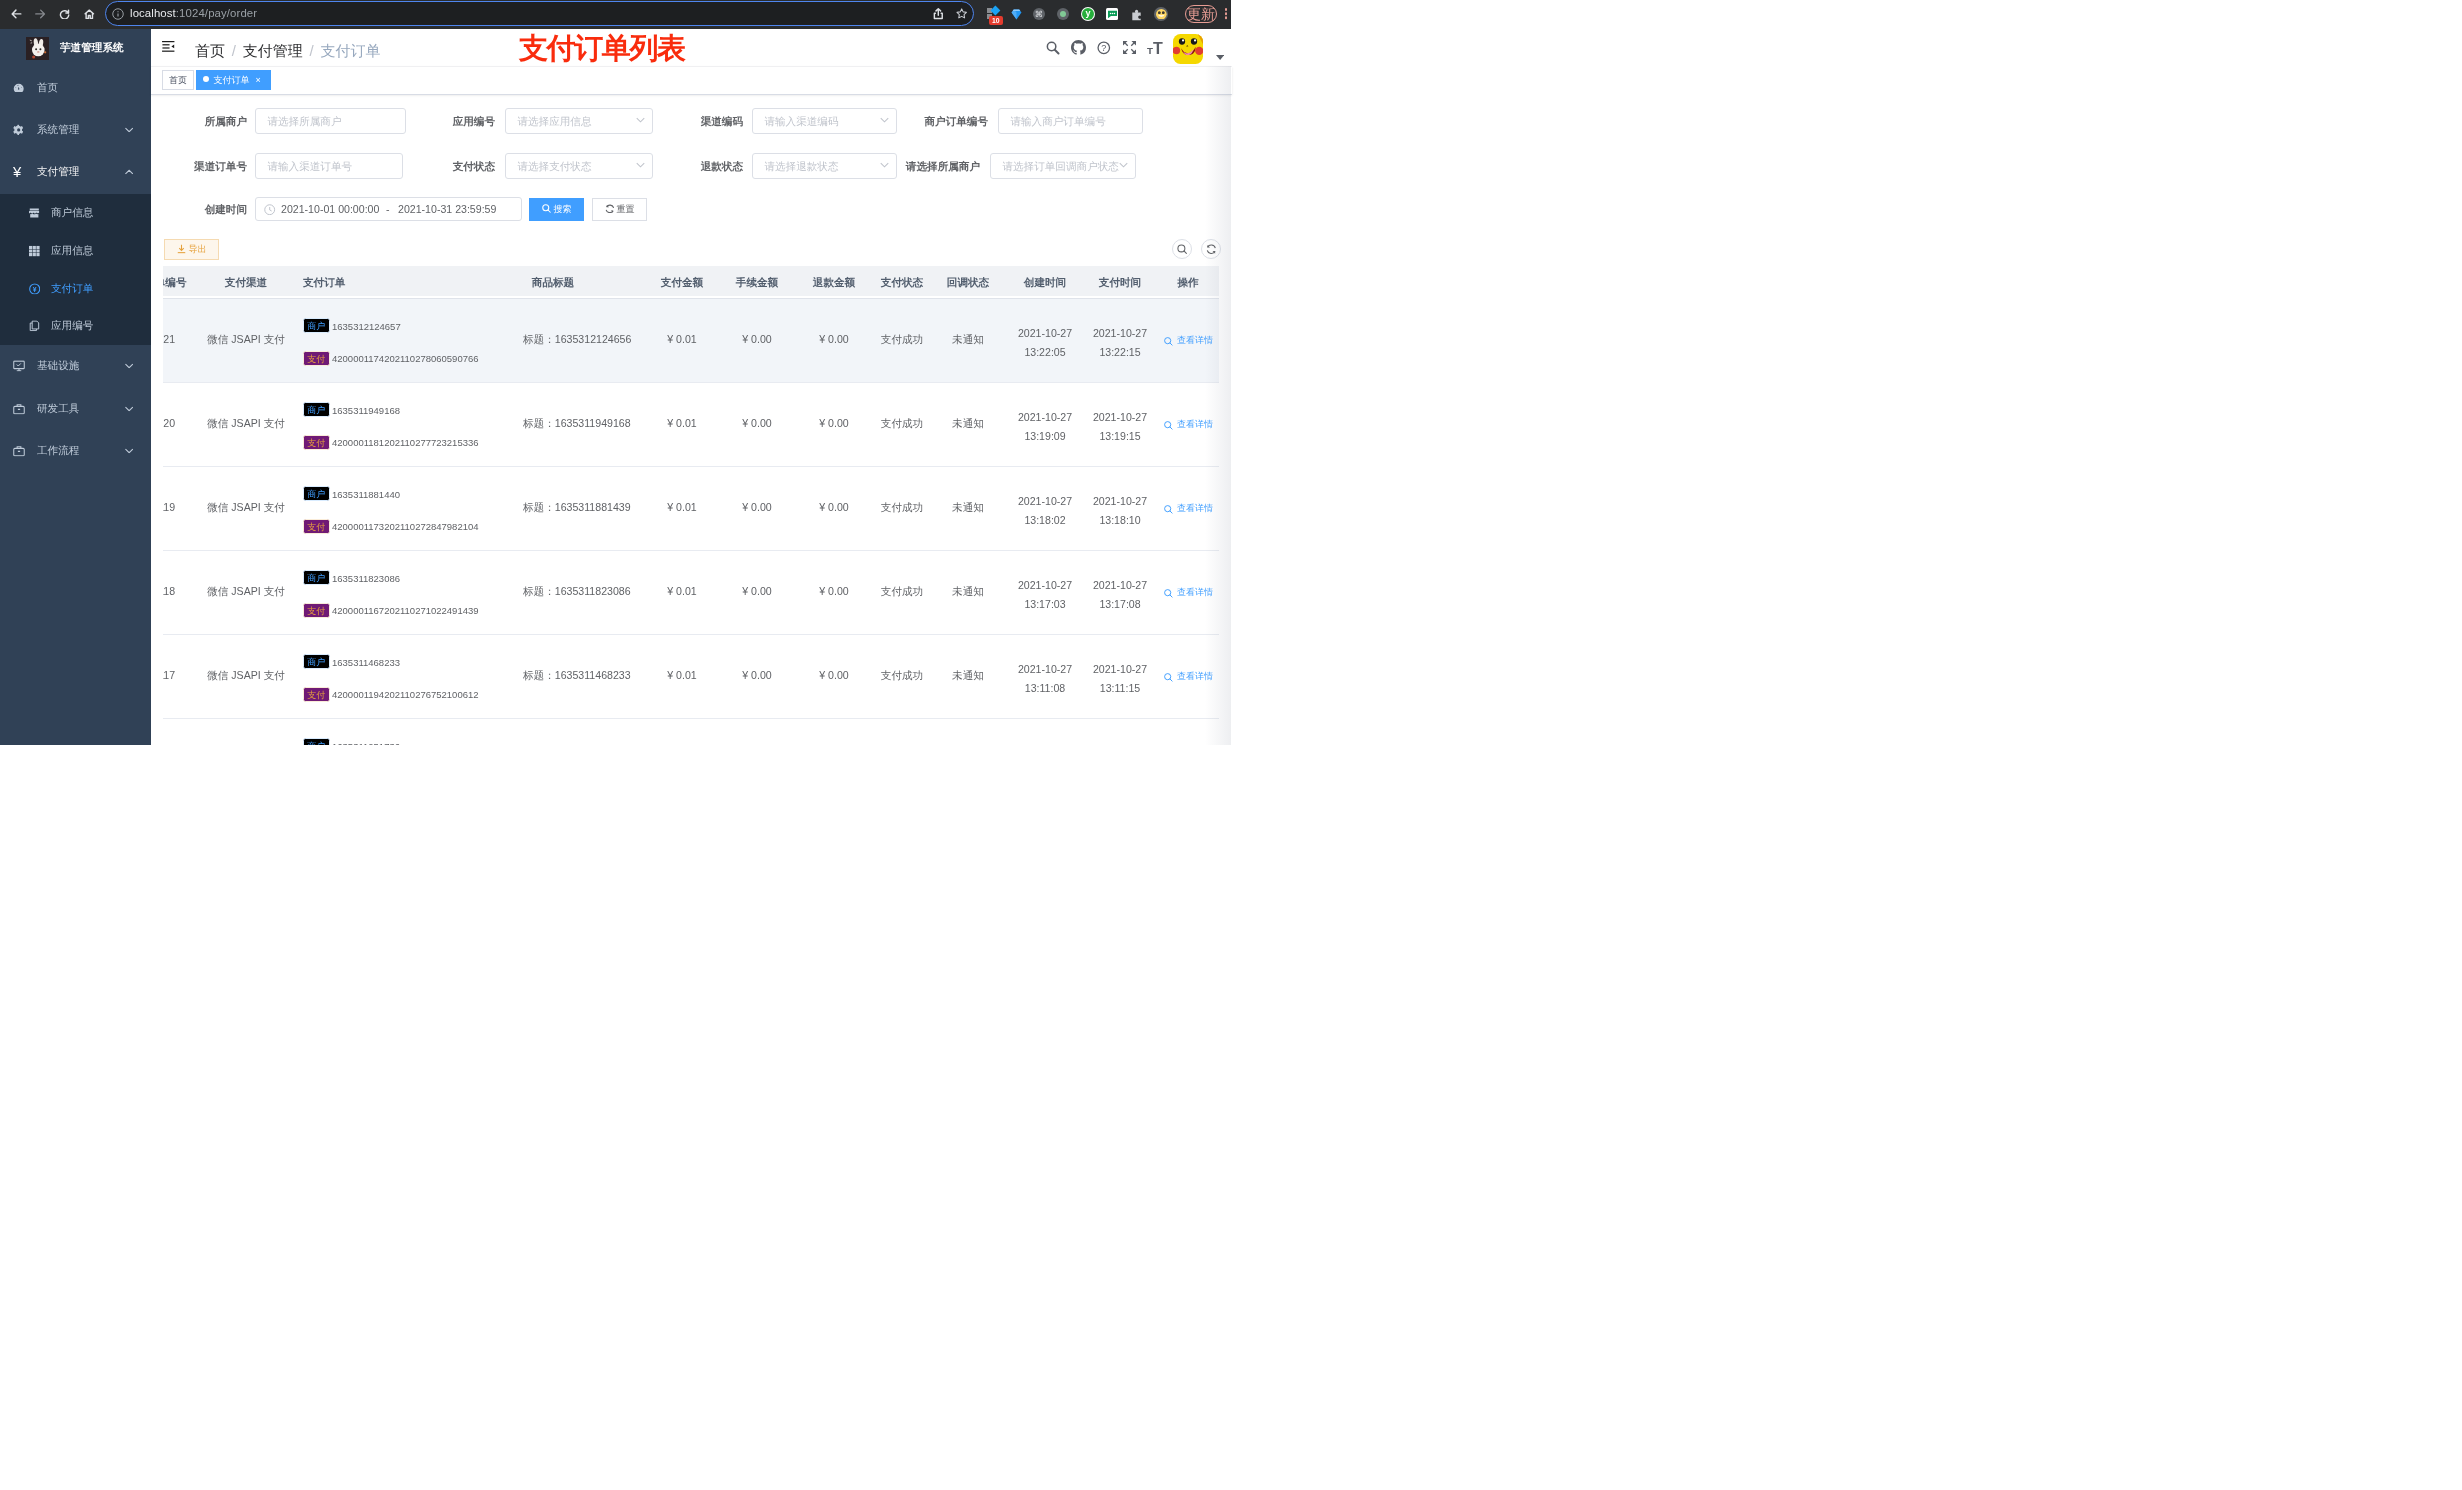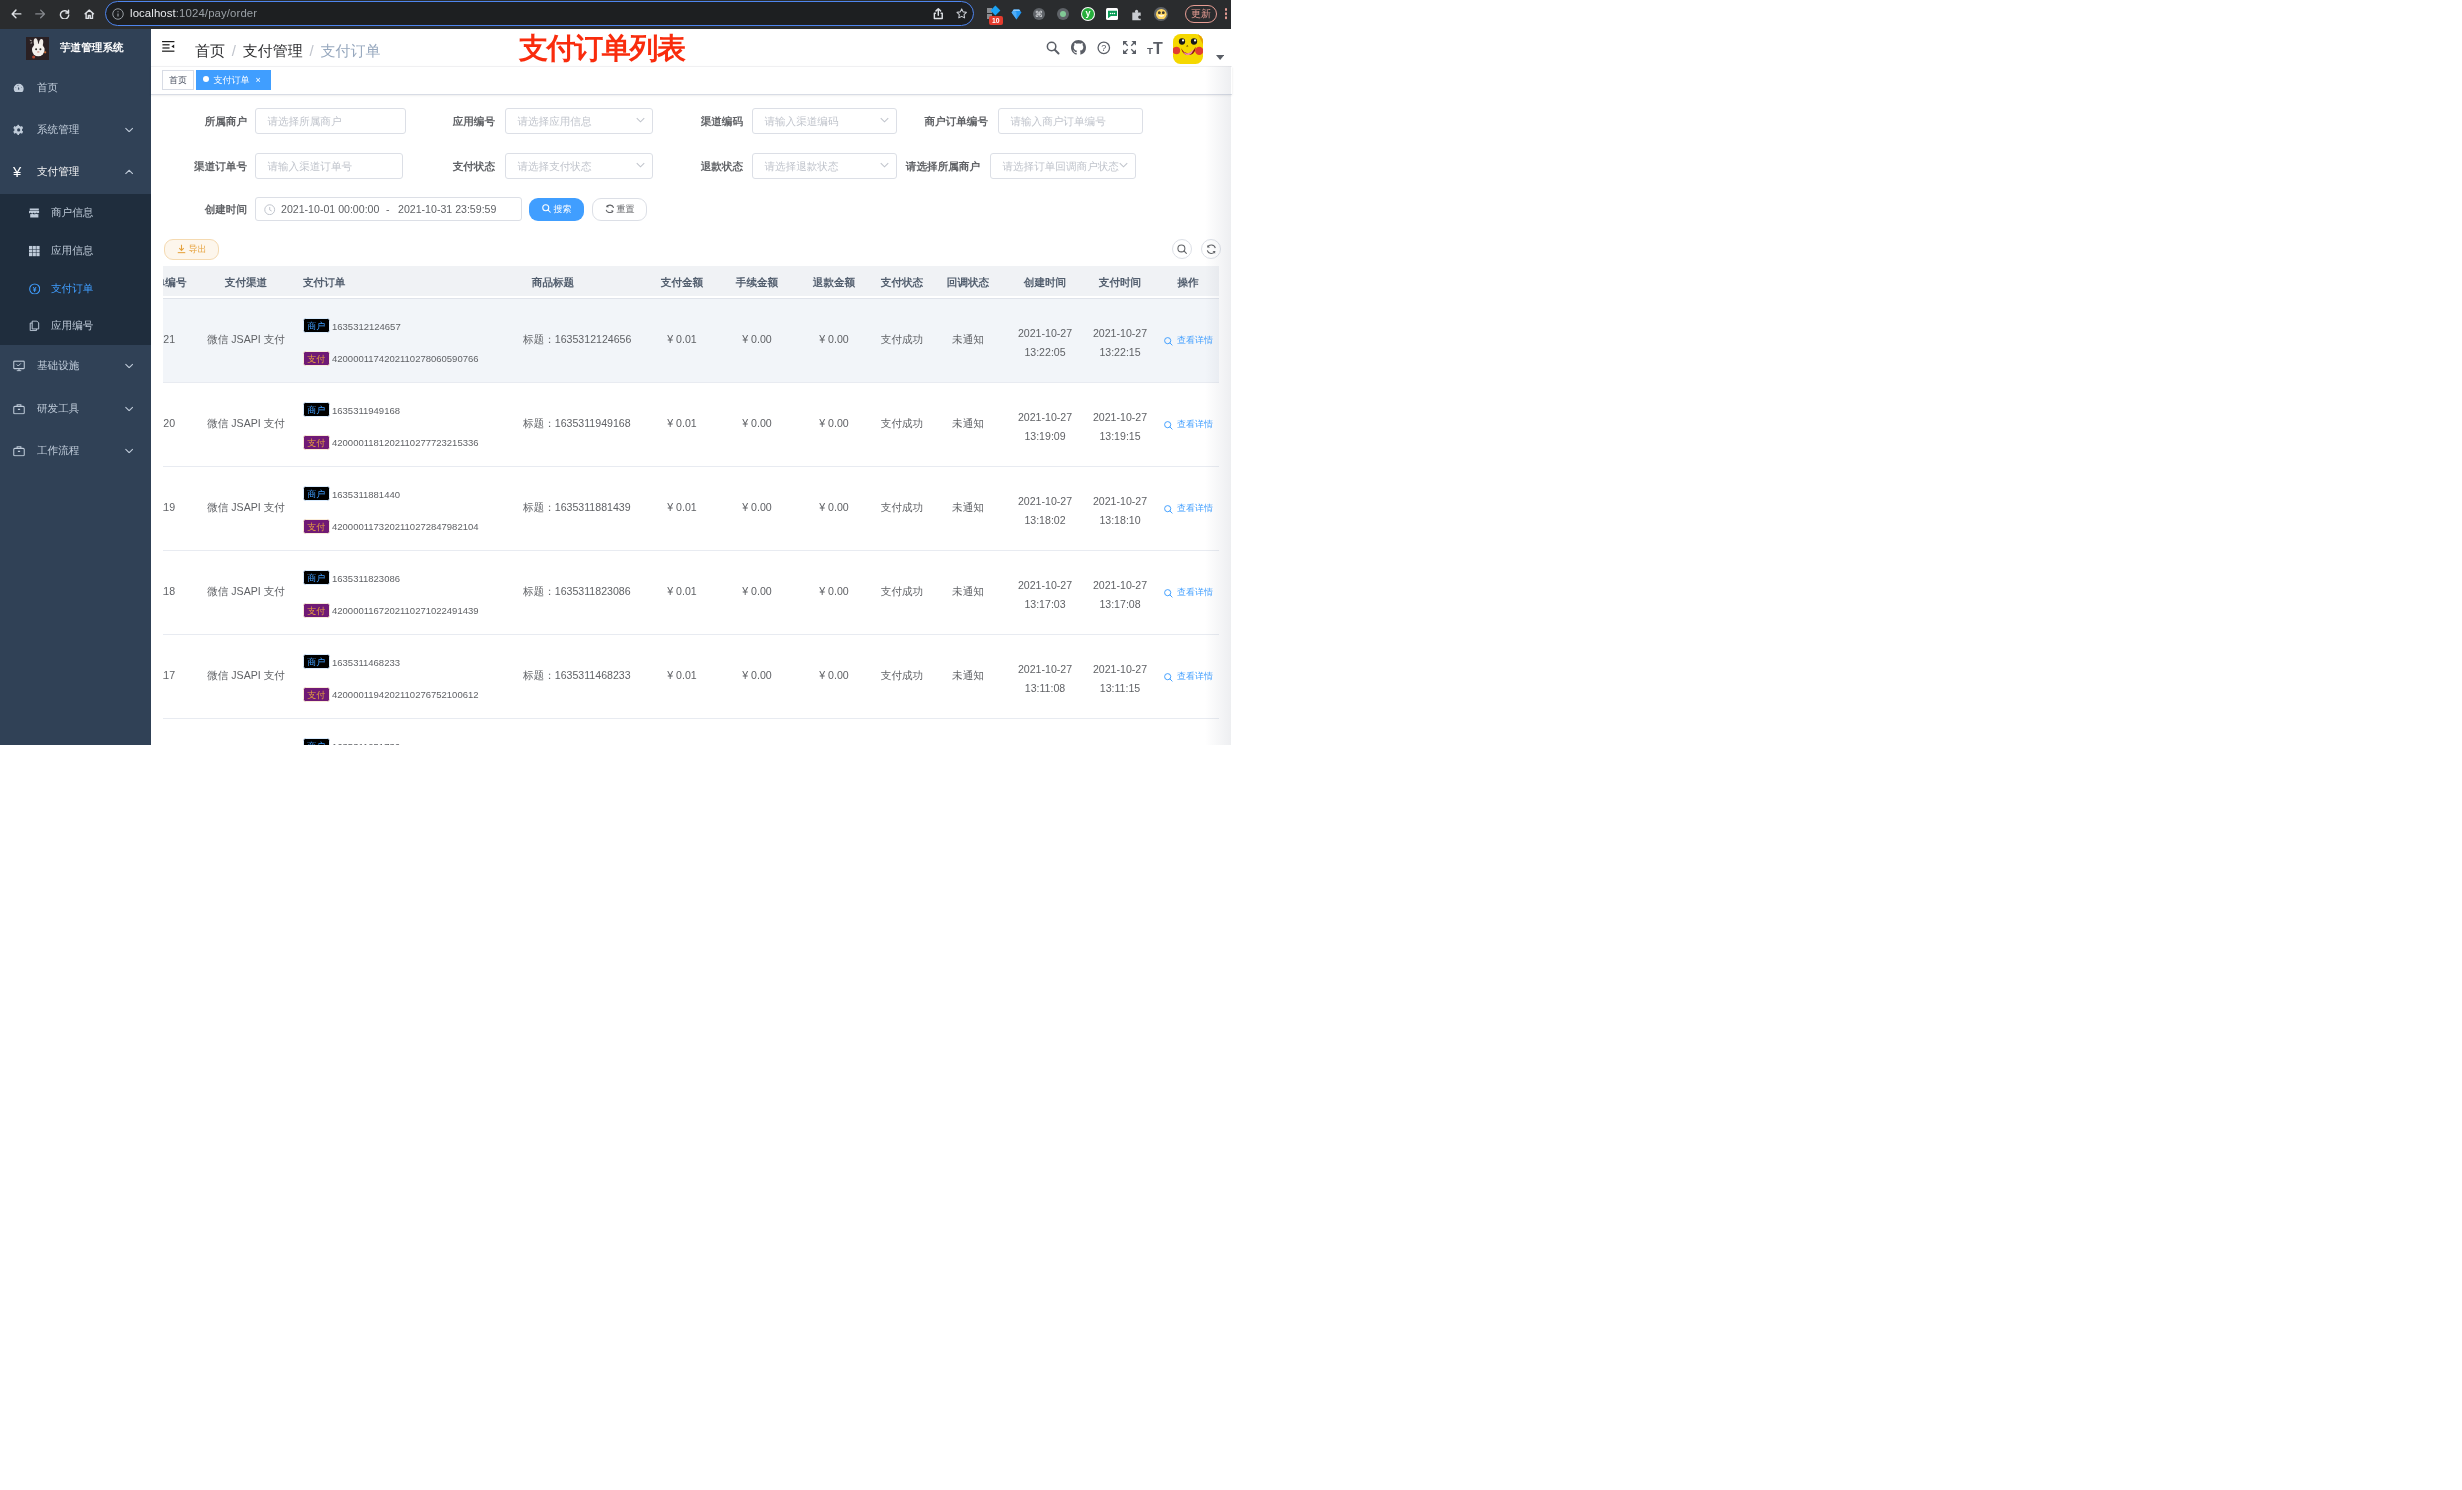--- a/index.html
+++ b/index.html
@@ -24,21 +24,21 @@
 .bc .sep{color:#c0c4cc;margin:0 6.8px;font-weight:400}
 .bc .last{color:#97a8be}
 #redtitle{left:519px;top:34px;font-size:29px;line-height:29px;font-weight:700;color:#f92c0d;letter-spacing:-1.4px}
 .tag1{left:162px;top:70px;height:19.7px;border:0.8px solid #d8dce5;background:#fff;color:#495060;font-size:9px;line-height:18px;padding:0 6px}
 .tag2{left:196px;top:70px;height:19.7px;background:#409eff;border:0.8px solid #409eff;color:#fff;font-size:9px;line-height:18px;padding:0 9px 0 6px}
 .dot{display:inline-block;width:6px;height:6px;border-radius:50%;background:#fff;margin-right:4.5px;position:relative;top:-0.8px}
 .xx{display:inline-block;margin-left:6px;font-size:9px}
 .lbl{position:absolute;font-size:10.6px;font-weight:700;color:#606266;text-align:right;height:26px;line-height:26px}
 .inp{position:absolute;height:26px;border:0.8px solid #dcdfe6;border-radius:3px;background:#fff;font-size:10.6px;color:#c0c4cc;line-height:24px;padding-left:11.4px}
 .inp .ar{position:absolute;right:6.8px;top:8.3px}
-.btn{position:absolute;border-radius:9px;font-size:9px;text-align:center}
+.btn{position:absolute;border-radius:0;font-size:9px;text-align:center}
 #search{left:529px;top:198px;width:55px;height:23px;background:#409eff;color:#fff;line-height:23px}
 #reset{left:592px;top:198px;width:55px;height:23px;background:#fff;border:0.8px solid #dcdfe6;color:#606266;line-height:21px}
 #export{left:164px;top:239px;width:55px;height:21px;background:#fdf6ec;border:0.8px solid #f5dab1;color:#e6a23c;line-height:19.7px}
 .circ{position:absolute;width:20.4px;height:20.4px;border-radius:50%;border:0.8px solid #dcdfe6;background:#fff}
 #twrap{left:163px;top:266px;width:1056px;height:479px;overflow:hidden}
 #thead{position:absolute;left:0;top:0;width:1056px;height:30px;background:#f0f2f5}
 #theadline{position:absolute;left:0;top:32px;width:1056px;height:0.8px;background:#dfe3ea}
 .th{position:absolute;top:0;height:33px;line-height:33px;font-size:10.6px;font-weight:700;color:#525e6e;white-space:nowrap}
 .row{position:absolute;left:0;width:1056px;height:84px;border-bottom:0.8px solid #e8ebf1;background:#fff}
 .row.hov{background:#f2f5f9}
@@ -117,21 +117,21 @@
   </svg>
 <div class="ab" style="left:1154px;top:7.2px;width:13.6px;height:13.6px;border-radius:50%;background:#5f6368"></div>
 <svg class="ab" style="left:1156px;top:8.7px" width="10.6" height="10.6" viewBox="0 0 14 14">
     <circle cx="7" cy="7" r="7" fill="#fdd663"></circle>
     <circle cx="4.4" cy="5" r="1.6" fill="#413b2f"></circle>
     <circle cx="9.6" cy="5" r="1.6" fill="#413b2f"></circle>
     <path d="M3 7.6c.8 3.4 7.2 3.4 8 0-2.4 1-5.6 1-8 0z" fill="#fff"></path>
     <circle cx="4.4" cy="5" r="1.7" fill="#413b2f"></circle>
     <circle cx="9.6" cy="5" r="1.7" fill="#413b2f"></circle>
   </svg>
-<div class="ab" style="left:1185px;top:4.5px;width:32px;height:18.6px;border:1.1px solid #e89d94;border-radius:9.8px;color:#e89d94;font-size:10px;text-align:center;line-height:16.7px">更新</div>
+<div class="ab" style="left:1185px;top:4.5px;width:32px;height:18.6px;border:1.1px solid #e89d94;border-radius:9.8px;color:#e89d94;font-size:14px;text-align:center;line-height:16.7px">更新</div>
 <div class="ab" style="left:1225px;top:8.3px;width:2.3px;height:2.3px;border-radius:50%;background:#e89d94;box-shadow:0 4.2px 0 #e89d94,0 8.3px 0 #e89d94"></div>
 
 <div class="ab" id="side"></div>
 <div class="ab" id="sub"></div>
 <div class="ab" id="logo">
 <svg class="ab" style="left:26px;top:7.6px" width="23" height="23" viewBox="0 0 30 30">
       <rect width="30" height="30" fill="#2a2023"></rect>
       <circle cx="10" cy="26" r="2" fill="#b3452f"></circle>
       <circle cx="25" cy="20" r="1.5" fill="#c96a34"></circle>
       <ellipse cx="13" cy="8" rx="2.8" ry="6.5" fill="#efeae6" transform="rotate(-8 13 8)"></ellipse>

